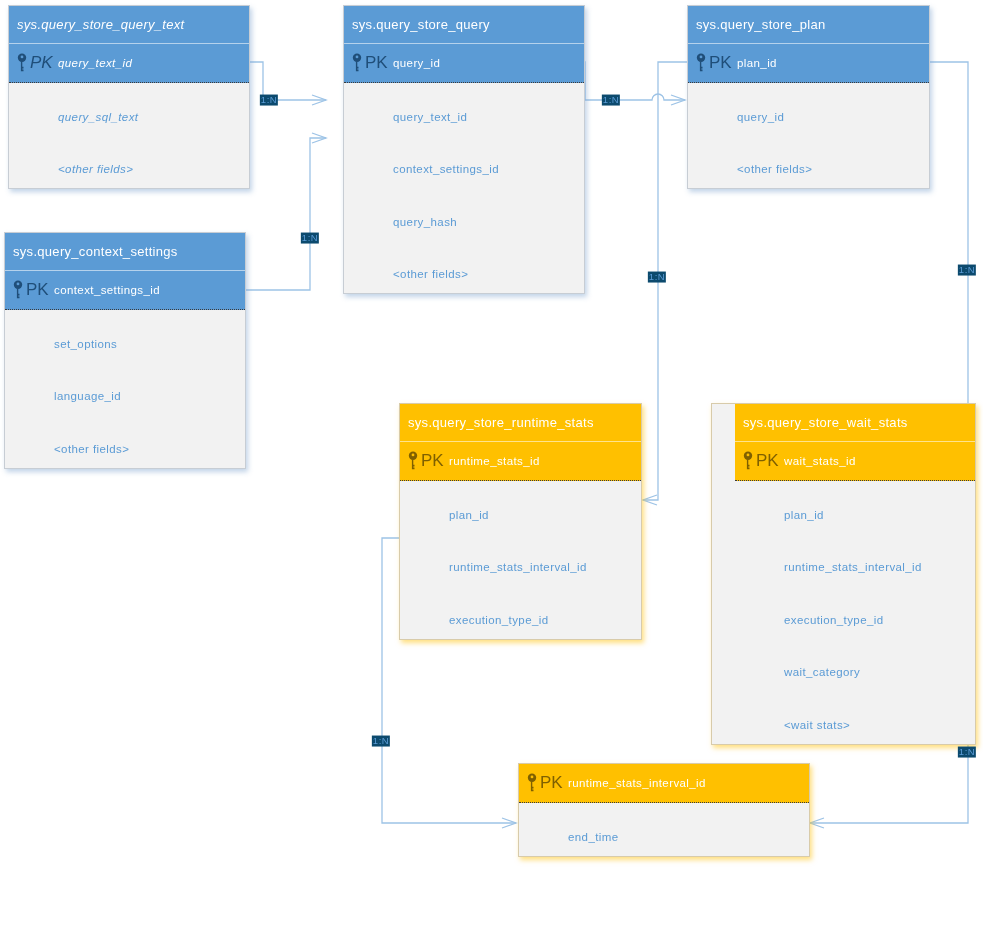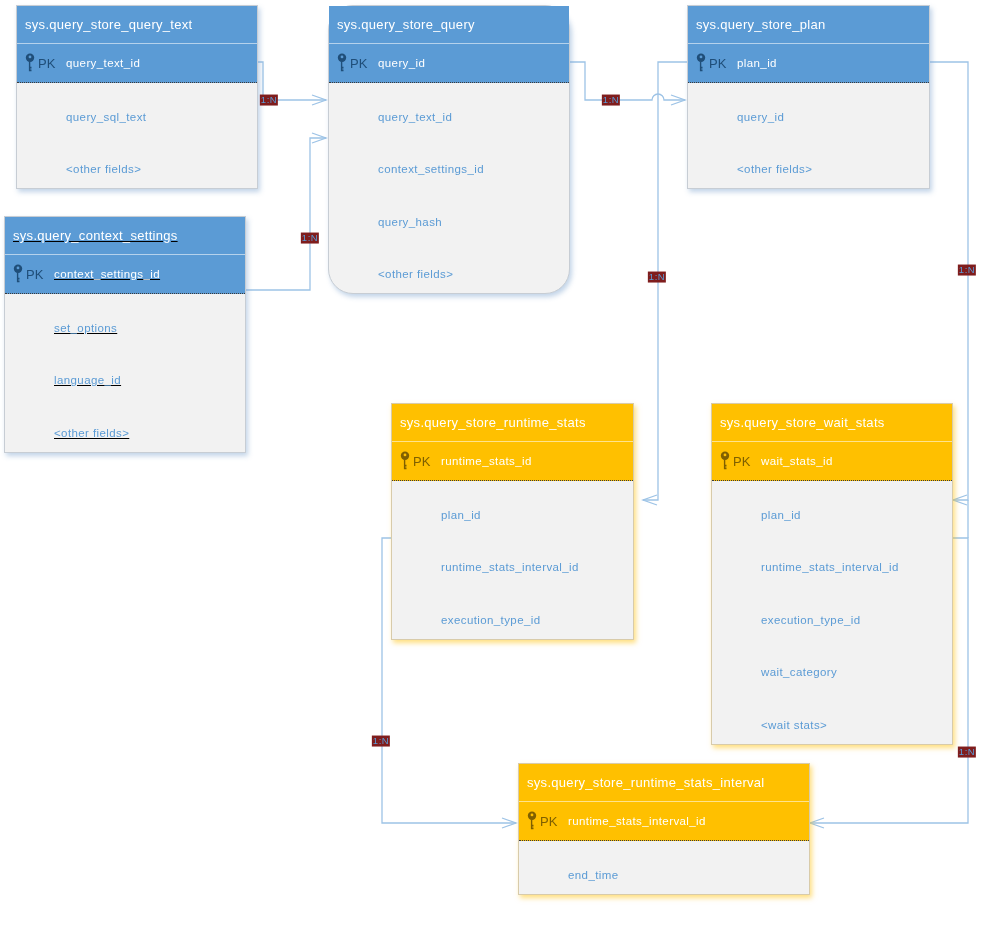--- a/index.html
+++ b/index.html
@@ -30,39 +30,39 @@
   .orange .hdr { background:#FFC000; }
 
   .pkrow {
     height:39px; box-sizing:border-box; position:relative;
     display:flex; align-items:center;
     border-bottom:1px dotted #3A3A3A;
   }
   .blue  .pkrow { background:#5B9BD5; }
   .orange .pkrow { background:#FFC000; }
   .keyicon { position:absolute; left:7px; top:50%; transform:translateY(-50%); line-height:0; }
-  .pktag   { position:absolute; left:21px; font-size:13px; font-weight:400; }
+  .pktag   { position:absolute; left:21px; font-size:17px; font-weight:400; }
   .blue  .pktag { color:#1F4E79; }
   .orange .pktag { color:#7F6000; }
   .pkrow .fname {
     padding-left:49px; color:#ffffff; font-size:11.5px; letter-spacing:0.4px;
     white-space:nowrap;
   }
 
   .frow {
     height:37.5px; box-sizing:border-box;
     display:flex; align-items:center; padding-left:49px;
     color:#5B9BD5; font-size:11.5px; letter-spacing:0.4px;
     white-space:nowrap;
     margin-top:15px;
   }
 
   .clabel {
     position:absolute; transform:translate(-50%,-50%);
-    background:#7f1d1d; color:#5B9BD5;
+    background:#0c4a6e; color:#5B9BD5;
     font-size:9.5px; letter-spacing:0.5px; padding:0 1px;
     line-height:1.15;
   }
 </style>
 </head>
 <body>
 
 <div class="canvas">
   <svg class="connector-layer" width="983" height="933">
       <path d="M 245 62 L 263 62 L 263 100 L 326 100" fill="none" stroke="#9DC3E6" stroke-width="1.3"></path>
@@ -75,35 +75,35 @@
       <path d="M 657 495 L 643 500 L 657 505" fill="none" stroke="#9DC3E6" stroke-width="1.3"></path>
       <path d="M 928 62 L 968 62 L 968 500 L 953 500" fill="none" stroke="#9DC3E6" stroke-width="1.3"></path>
       <path d="M 968 500 L 968 538" fill="none" stroke="#9DC3E6" stroke-width="1.3"></path>
       <path d="M 967 495 L 953 500 L 967 505" fill="none" stroke="#9DC3E6" stroke-width="1.3"></path>
       <path d="M 399 538 L 382 538 L 382 823 L 516 823" fill="none" stroke="#9DC3E6" stroke-width="1.3"></path>
       <path d="M 502 818 L 516 823 L 502 828" fill="none" stroke="#9DC3E6" stroke-width="1.3"></path>
       <path d="M 951 538 L 968 538 L 968 823 L 810 823" fill="none" stroke="#9DC3E6" stroke-width="1.3"></path>
       <path d="M 824 818 L 810 823 L 824 828" fill="none" stroke="#9DC3E6" stroke-width="1.3"></path>
     </svg>
   <div>
-      <div class="entity blue" style="left: 16px; top: 5px; width: 240px;">
+      <div class="entity blue" style="left: 8px; top: 5px; width: 240px; font-style: italic;">
         <div class="hdr">sys.query_store_query_text</div>
         <div class="pkrow">
           <span class="keyicon"><svg width="12" height="20" viewBox="0 0 12 20">
               <circle cx="6" cy="4.8" r="4.2" fill="#1F4E79"></circle>
               <circle cx="6" cy="3.9" r="1.4" fill="#5B9BD5"></circle>
               <path d="M4.9 8.6 L4.9 18.3 L7.5 18.3 L7.5 16.6 L6.3 16.6 L6.3 15.4 L7.5 15.4 L7.5 13.7 L6.3 13.7 L6.3 8.6 Z" fill="#1F4E79"></path>
             </svg></span>
           <span class="pktag">PK</span>
           <span class="fname">query_text_id</span>
         </div>
         <div class="frow">query_sql_text</div>
         <div class="frow">&lt;other fields&gt;</div>
       </div>
-      <div class="entity blue" style="left: 328px; top: 5px; width: 240px; border-radius: 25px;">
+      <div class="entity blue" style="left: 343px; top: 5px; width: 240px;">
         <div class="hdr">sys.query_store_query</div>
         <div class="pkrow">
           <span class="keyicon"><svg width="12" height="20" viewBox="0 0 12 20">
               <circle cx="6" cy="4.8" r="4.2" fill="#1F4E79"></circle>
               <circle cx="6" cy="3.9" r="1.4" fill="#5B9BD5"></circle>
               <path d="M4.9 8.6 L4.9 18.3 L7.5 18.3 L7.5 16.6 L6.3 16.6 L6.3 15.4 L7.5 15.4 L7.5 13.7 L6.3 13.7 L6.3 8.6 Z" fill="#1F4E79"></path>
             </svg></span>
           <span class="pktag">PK</span>
           <span class="fname">query_id</span>
         </div>
@@ -119,69 +119,68 @@
               <circle cx="6" cy="4.8" r="4.2" fill="#1F4E79"></circle>
               <circle cx="6" cy="3.9" r="1.4" fill="#5B9BD5"></circle>
               <path d="M4.9 8.6 L4.9 18.3 L7.5 18.3 L7.5 16.6 L6.3 16.6 L6.3 15.4 L7.5 15.4 L7.5 13.7 L6.3 13.7 L6.3 8.6 Z" fill="#1F4E79"></path>
             </svg></span>
           <span class="pktag">PK</span>
           <span class="fname">plan_id</span>
         </div>
         <div class="frow">query_id</div>
         <div class="frow">&lt;other fields&gt;</div>
       </div>
-      <div class="entity blue" style="left: 4px; top: 216px; width: 240px; text-decoration: underline;">
+      <div class="entity blue" style="left: 4px; top: 232px; width: 240px;">
         <div class="hdr">sys.query_context_settings</div>
         <div class="pkrow">
           <span class="keyicon"><svg width="12" height="20" viewBox="0 0 12 20">
               <circle cx="6" cy="4.8" r="4.2" fill="#1F4E79"></circle>
               <circle cx="6" cy="3.9" r="1.4" fill="#5B9BD5"></circle>
               <path d="M4.9 8.6 L4.9 18.3 L7.5 18.3 L7.5 16.6 L6.3 16.6 L6.3 15.4 L7.5 15.4 L7.5 13.7 L6.3 13.7 L6.3 8.6 Z" fill="#1F4E79"></path>
             </svg></span>
           <span class="pktag">PK</span>
           <span class="fname">context_settings_id</span>
         </div>
         <div class="frow">set_options</div>
         <div class="frow">language_id</div>
         <div class="frow">&lt;other fields&gt;</div>
       </div>
-      <div class="entity orange" style="left: 391px; top: 403px; width: 241px;">
+      <div class="entity orange" style="left: 399px; top: 403px; width: 241px;">
         <div class="hdr">sys.query_store_runtime_stats</div>
         <div class="pkrow">
           <span class="keyicon"><svg width="12" height="20" viewBox="0 0 12 20">
               <circle cx="6" cy="4.8" r="4.2" fill="#7F6000"></circle>
               <circle cx="6" cy="3.9" r="1.4" fill="#FFC000"></circle>
               <path d="M4.9 8.6 L4.9 18.3 L7.5 18.3 L7.5 16.6 L6.3 16.6 L6.3 15.4 L7.5 15.4 L7.5 13.7 L6.3 13.7 L6.3 8.6 Z" fill="#7F6000"></path>
             </svg></span>
           <span class="pktag">PK</span>
           <span class="fname">runtime_stats_id</span>
         </div>
         <div class="frow">plan_id</div>
         <div class="frow">runtime_stats_interval_id</div>
         <div class="frow">execution_type_id</div>
       </div>
-      <div class="entity orange" style="left: 711px; top: 403px; width: 240px;">
+      <div class="entity orange" style="left: 711px; top: 403px; width: 240px; padding-left: 23px;">
         <div class="hdr">sys.query_store_wait_stats</div>
         <div class="pkrow">
           <span class="keyicon"><svg width="12" height="20" viewBox="0 0 12 20">
               <circle cx="6" cy="4.8" r="4.2" fill="#7F6000"></circle>
               <circle cx="6" cy="3.9" r="1.4" fill="#FFC000"></circle>
               <path d="M4.9 8.6 L4.9 18.3 L7.5 18.3 L7.5 16.6 L6.3 16.6 L6.3 15.4 L7.5 15.4 L7.5 13.7 L6.3 13.7 L6.3 8.6 Z" fill="#7F6000"></path>
             </svg></span>
           <span class="pktag">PK</span>
           <span class="fname">wait_stats_id</span>
         </div>
         <div class="frow">plan_id</div>
         <div class="frow">runtime_stats_interval_id</div>
         <div class="frow">execution_type_id</div>
         <div class="frow">wait_category</div>
         <div class="frow">&lt;wait stats&gt;</div>
       </div>
       <div class="entity orange" style="left: 518px; top: 763px; width: 290px;">
-        <div class="hdr">sys.query_store_runtime_stats_interval</div>
         <div class="pkrow">
           <span class="keyicon"><svg width="12" height="20" viewBox="0 0 12 20">
               <circle cx="6" cy="4.8" r="4.2" fill="#7F6000"></circle>
               <circle cx="6" cy="3.9" r="1.4" fill="#FFC000"></circle>
               <path d="M4.9 8.6 L4.9 18.3 L7.5 18.3 L7.5 16.6 L6.3 16.6 L6.3 15.4 L7.5 15.4 L7.5 13.7 L6.3 13.7 L6.3 8.6 Z" fill="#7F6000"></path>
             </svg></span>
           <span class="pktag">PK</span>
           <span class="fname">runtime_stats_interval_id</span>
         </div>
         <div class="frow">end_time</div>

